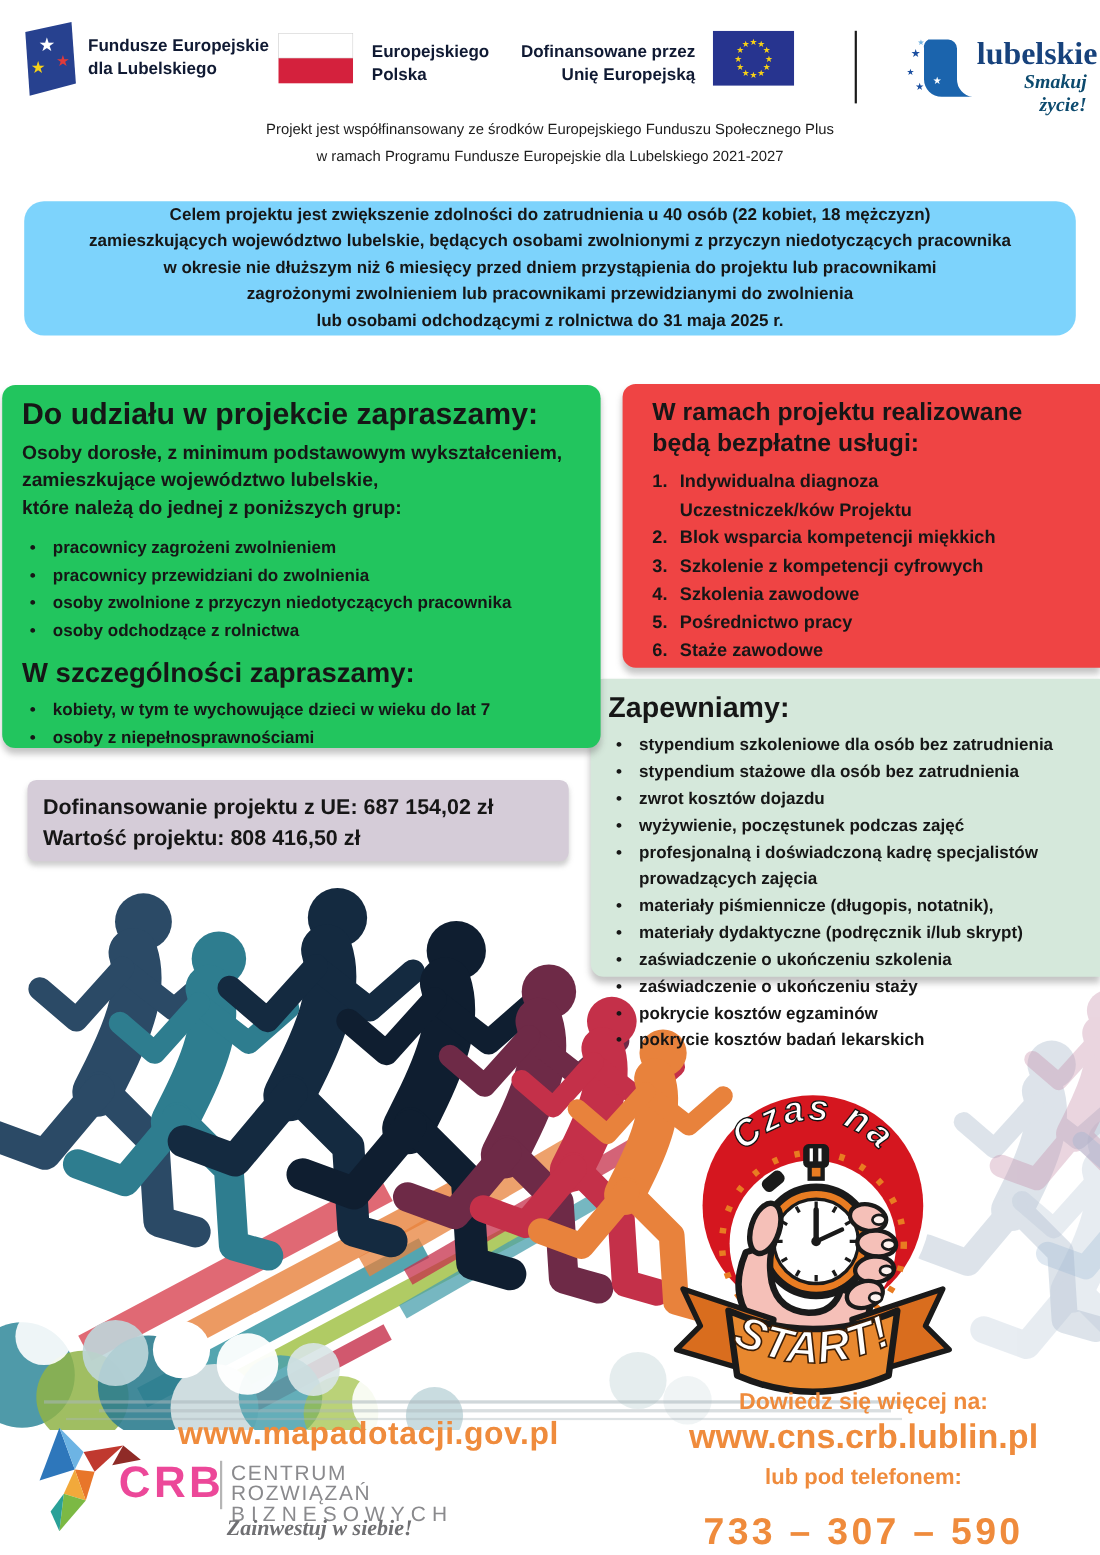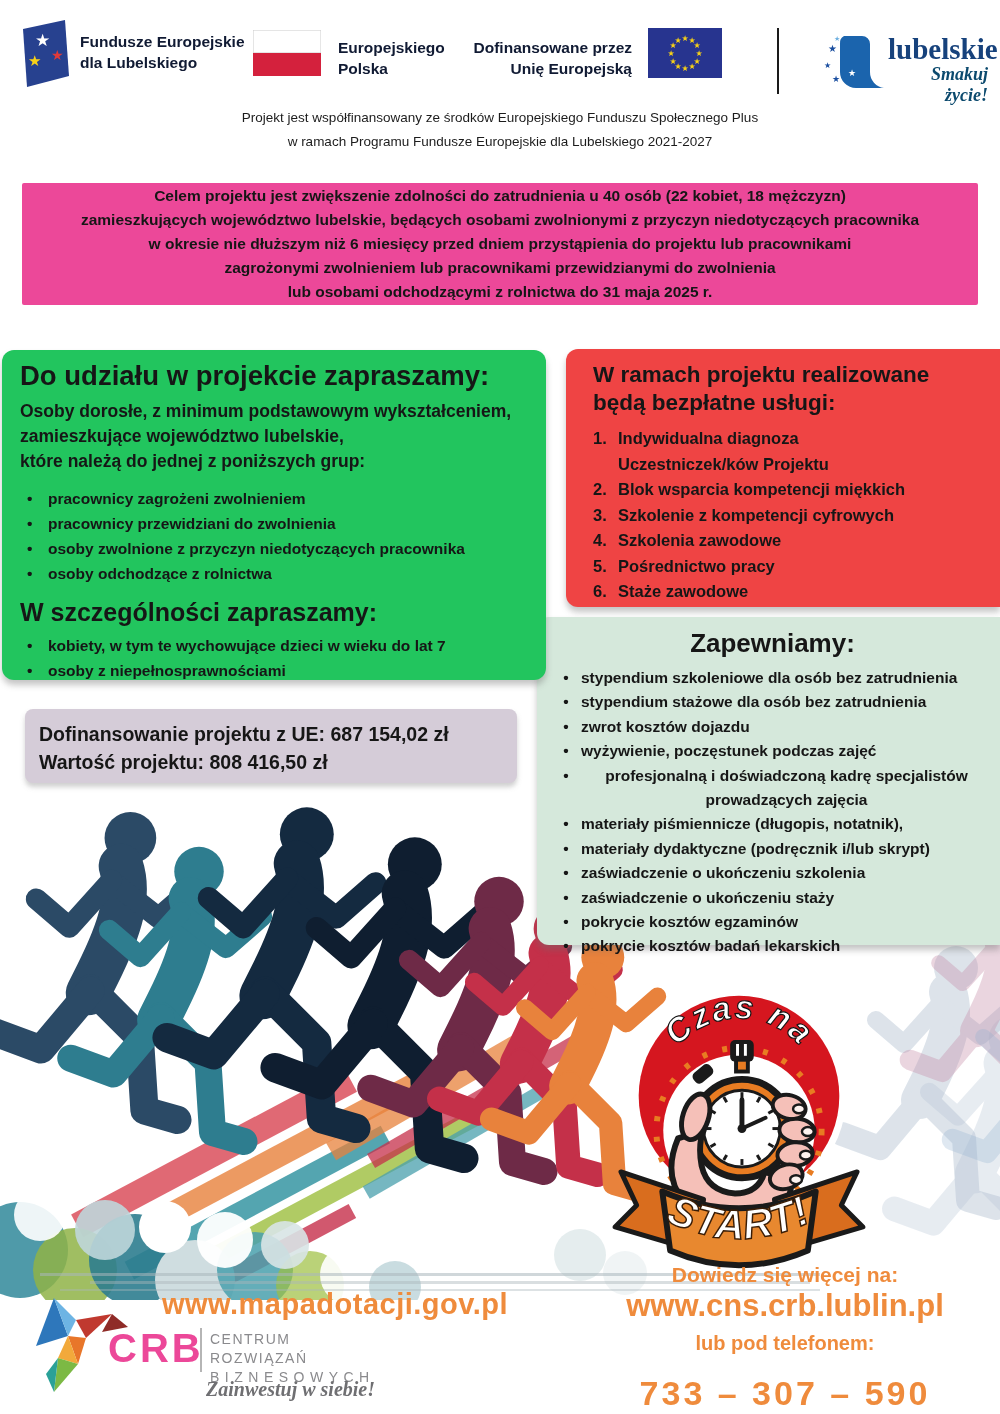--- a/index.html
+++ b/index.html
@@ -10,41 +10,41 @@
   
   .hdr-text{font-weight:bold;color:#101a33;font-size:15.5px;line-height:21px;}
   .hdr-divider{left:777px;top:28px;width:2px;height:66px;background:#1a1a1a;}
   .lub-name{font-family:"Liberation Serif",serif;font-weight:bold;font-size:29px;color:#17427c;line-height:30px;}
   .lub-tagline{font-family:"Liberation Serif",serif;font-style:italic;font-weight:bold;font-size:18px;color:#0c4a6e;text-align:right;}
 
   .cofin{top:106px;left:0;width:100%;text-align:center;font-size:13.5px;line-height:24px;color:#1c1c1c;}
 
   
   .box{box-sizing:border-box;font-weight:bold;color:#161616;}
-  .goal{left:22px;top:183px;width:956px;height:122px;background:#ec4899;border-radius:2px;
+  .goal{left:22px;top:183px;width:956px;height:122px;background:#7dd3fc;border-radius:18px;
         display:flex;flex-direction:column;justify-content:center;text-align:center;
         font-size:15.5px;line-height:24px;}
   .invite{left:2px;top:350px;width:544px;height:330px;background:#22c55e;border-radius:12px;
         padding:10px 6px 0 18px;box-shadow:0 5px 6px rgba(110,110,110,.4);z-index:3;}
   .invite h1{font-size:27.5px;line-height:32px;margin:0 0 7px;}
   .invite h2{font-size:25px;line-height:30px;margin:11px 0 6px;}
   .intro{font-size:17.5px;line-height:25px;}
   .b-row{display:flex;font-size:15.5px;line-height:25px;}
   .b-dot{width:12px;margin:0 9px 0 7px;flex:none;}
   .gap{height:12px;}
 
   .services{left:566px;top:349px;width:434px;height:258px;background:#ef4444;border-radius:12px 0 0 12px;
         padding:12px 0 0 27px;box-shadow:0 5px 6px rgba(110,110,110,.4);z-index:2;}
   .services h1{font-size:22.5px;line-height:28px;margin:0 0 9px;}
   .n-row{display:flex;font-size:16.5px;line-height:25.5px;}
   .n-num{width:25px;flex:none;}
   .n-text{width:312px;}
 
-  .provide{left:537px;top:617px;width:463px;height:328px;background:#d5e8db;border-radius:12px 0 0 12px;
-        padding:10px 8px 0 16px;box-shadow:0 5px 6px rgba(110,110,110,.4);z-index:2;text-align:center;}
+  .provide{left:537px;top:617px;width:463px;height:271px;background:#d5e8db;border-radius:12px 0 0 12px;
+        padding:10px 8px 0 16px;box-shadow:0 5px 6px rgba(110,110,110,.4);z-index:2;}
   .provide h1{font-size:26px;line-height:32px;margin:0 0 7px;}
   .provide .b-row{font-size:15.5px;line-height:24.4px;}
 
   .funding{left:25px;top:709px;width:492px;height:74px;background:#d5ccd8;border-radius:8px;
         padding:11px 0 0 14px;font-size:19.5px;line-height:28px;box-shadow:0 4px 5px rgba(120,120,120,.35);z-index:2;}
 
   
   .runners{left:0;top:775px;width:1000px;height:525px;z-index:1;}
   .badge{left:598px;top:983px;width:282px;height:300px;z-index:4;}
 
@@ -53,21 +53,21 @@
   .map-url{left:95px;top:1288px;width:480px;text-align:center;font-size:29px;letter-spacing:.5px;z-index:5;}
   .contact{left:575px;top:1262px;width:420px;text-align:center;z-index:5;}
   .contact .c1{font-size:21px;line-height:26px;}
   .contact .c2{font-size:31px;line-height:36px;}
   .contact .c3{font-size:20px;line-height:26px;margin-top:6px;}
   .contact .c4{font-size:34px;line-height:38px;letter-spacing:3px;margin-top:18px;}
 
   .crb{left:20px;top:1292px;width:350px;height:120px;z-index:5;}
   .crb-acronym{left:88px;top:34px;font-size:40px;font-weight:bold;color:#ec4899;letter-spacing:3px;}
   .crb-vline{left:180px;top:36px;width:2px;height:44px;background:#b5b5b5;}
-  .crb-name{left:190px;top:38px;color:#8a8a8d;font-size:14px;line-height:19px;}
+  .crb-name{left:190px;top:38px;color:#8a8a8d;font-size:19px;line-height:19px;}
   .crb-n1{letter-spacing:1.5px;}
   .crb-n2{letter-spacing:5.5px;}
   .crb-tagline{left:140px;top:86px;width:215px;text-align:right;font-family:"Liberation Serif",serif;
         font-style:italic;font-weight:bold;font-size:20px;color:#6f6f72;}
 </style>
 </head>
 <body>
 
 <div class="page">
 

